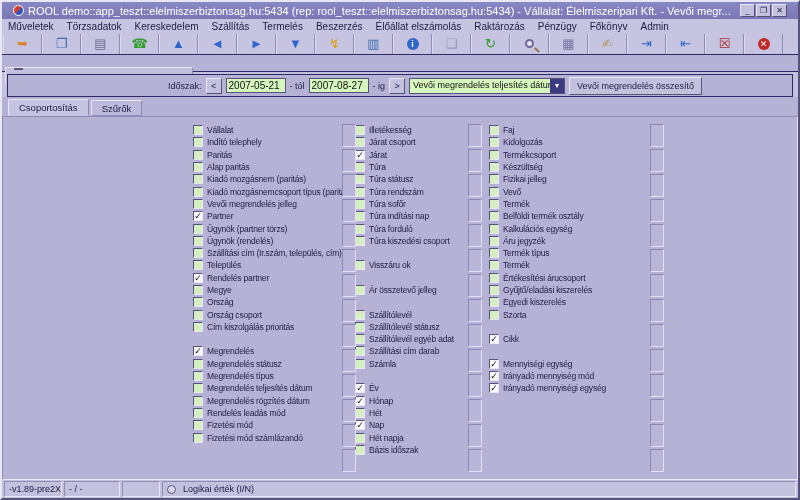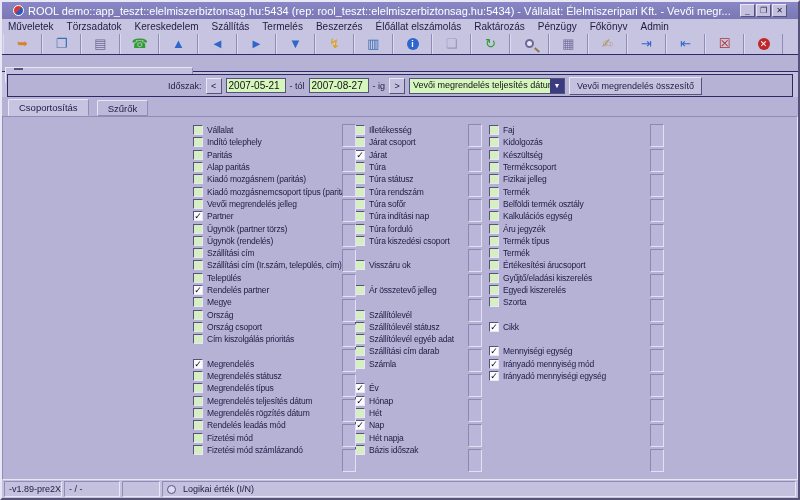--- a/index.html
+++ b/index.html
@@ -38,21 +38,21 @@
   .flabel{font-size:9px;color:#1d1c42;white-space:nowrap;}
   .sq{width:16px;height:16px;font-size:9px;background:#c3c1de;border:1px solid;cursor:default;
     border-color:#e9e7f6 #55527c #55527c #e9e7f6;display:flex;align-items:center;justify-content:center;color:#1d1c42;}
   .dateinput{width:60px;height:15px;background:#d5f7bd;border:1px solid #55527c;font-size:10px;color:#111;padding:0 2px;}
   .dd{width:156px;height:16px;background:#d5f7bd;border:1px solid #55527c;display:flex;align-items:stretch;cursor:default;}
   .dd .txt{flex:1;font-size:9px;color:#111;padding:1px 3px;white-space:nowrap;overflow:hidden;}
   .dd .arr{width:14px;background:#3c3a80;color:#fff;font-size:7px;display:flex;align-items:center;justify-content:center;}
   .btn{height:18px;padding:0 7px;font-size:9px;background:#c3c1de;border:1px solid;cursor:default;
     border-color:#e9e7f6 #55527c #55527c #e9e7f6;color:#1d1c42;display:flex;align-items:center;}
   
-  .tabrow2{height:19px;background:#b5b2d6;display:flex;align-items:flex-end;padding:2px 0 0 6px;gap:8px;flex:0 0 auto;}
+  .tabrow2{height:19px;background:#b5b2d6;display:flex;align-items:flex-end;padding:2px 0 0 6px;gap:2px;flex:0 0 auto;}
   .tab{padding:2px 10px 1px;font-size:9.5px;color:#1d1c42;background:#bcb9da;border:1px solid;
     border-color:#e9e7f6 #8f8cb5 #8f8cb5 #e9e7f6;border-radius:2px 2px 0 0;cursor:default;}
   .tab.active{background:#c6c4e0;border-bottom:1px solid #c6c4e0;padding-bottom:2px;}
   
   .content{flex:1;position:relative;background:#b5b2d6;border:1px solid;border-color:#8f8cb5 #e9e7f6 #e9e7f6 #8f8cb5;overflow:hidden;}
   .col{position:absolute;top:7px;}
   .col1{left:190px;width:150px;}
   .col2{left:352px;width:118px;}
   .col3{left:486px;width:160px;}
   .row{height:12.3px;display:flex;align-items:center;}
@@ -225,24 +225,20 @@
         <div class="row">
           <span class="cb"></span>
           <span class="lbl">Ügynök (partner törzs)</span>
         </div>
         <div class="row">
           <span class="cb"></span>
           <span class="lbl">Ügynök (rendelés)</span>
         </div>
         <div class="row">
           <span class="cb"></span>
-          <span class="lbl">Szállítási cím</span>
-        </div>
-        <div class="row">
-          <span class="cb"></span>
           <span class="lbl">Szállítási cím (Ir.szám, település, cím)</span>
         </div>
         <div class="row">
           <span class="cb"></span>
           <span class="lbl">Település</span>
         </div>
         <div class="row">
           <span class="cb on">✓</span>
           <span class="lbl">Rendelés partner</span>
         </div>
@@ -398,29 +394,33 @@
         <div class="row">
           <span class="cb"></span>
           <span class="lbl">Faj</span>
         </div>
         <div class="row">
           <span class="cb"></span>
           <span class="lbl">Kidolgozás</span>
         </div>
         <div class="row">
           <span class="cb"></span>
+          <span class="lbl">Termékcsoport</span>
+        </div>
+        <div class="row">
+          <span class="cb"></span>
           <span class="lbl">Készültség</span>
         </div>
         <div class="row">
           <span class="cb"></span>
-          <span class="lbl">Termékcsoport</span>
-        </div>
-        <div class="row">
-          <span class="cb"></span>
           <span class="lbl">Fizikai jelleg</span>
+        </div>
+        <div class="row">
+          <span class="cb"></span>
+          <span class="lbl">Vevő</span>
         </div>
         <div class="row">
           <span class="cb"></span>
           <span class="lbl">Termék</span>
         </div>
         <div class="row">
           <span class="cb"></span>
           <span class="lbl">Belföldi termék osztály</span>
         </div>
         <div class="row">

